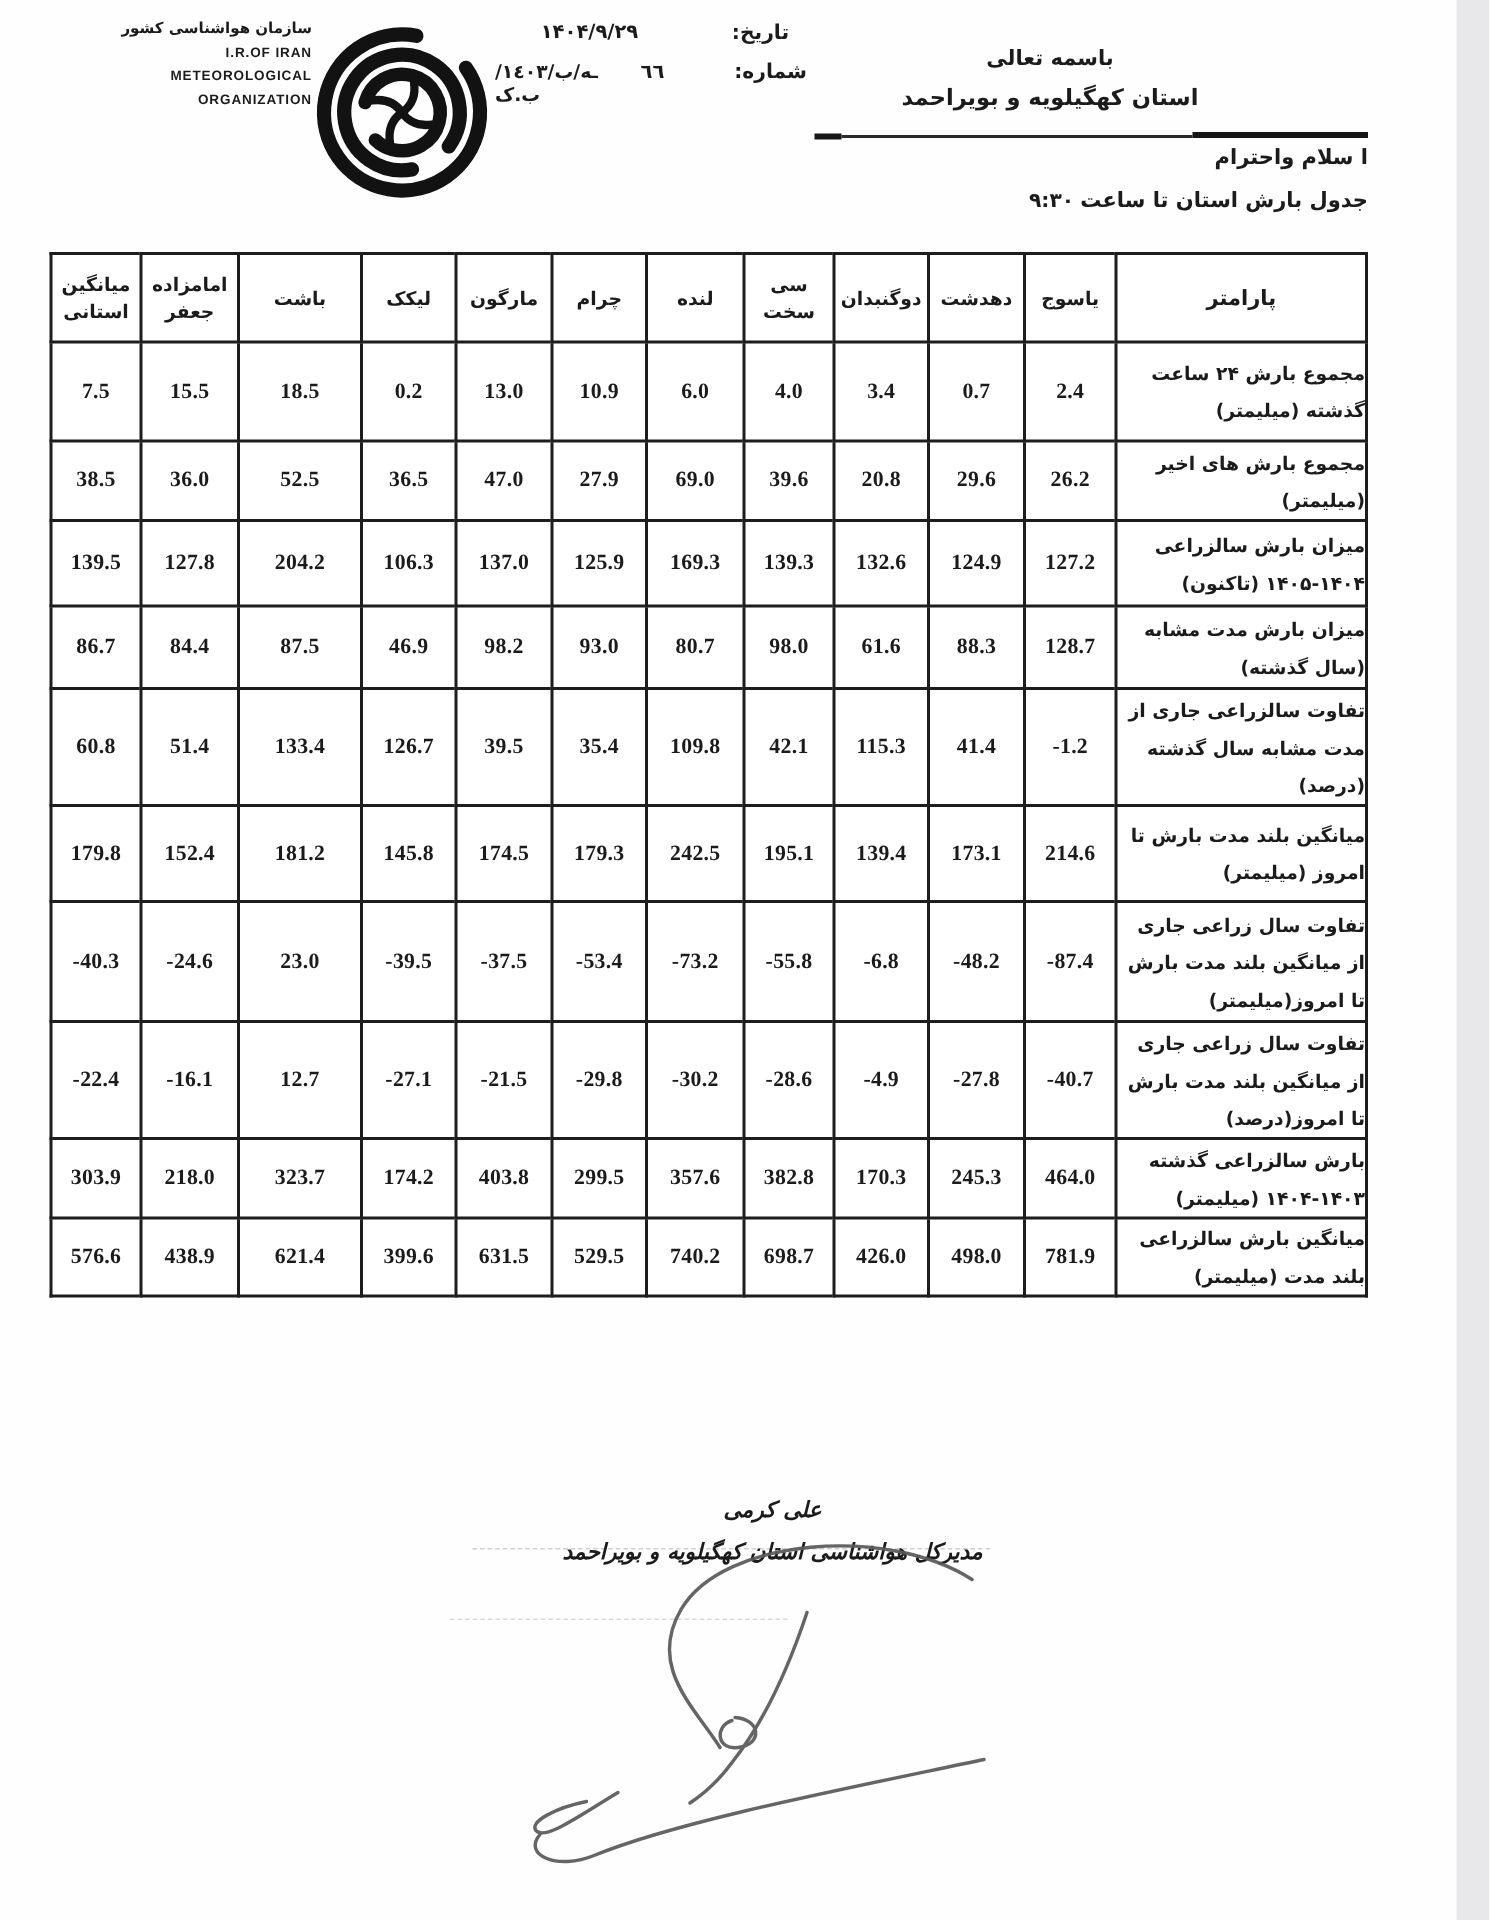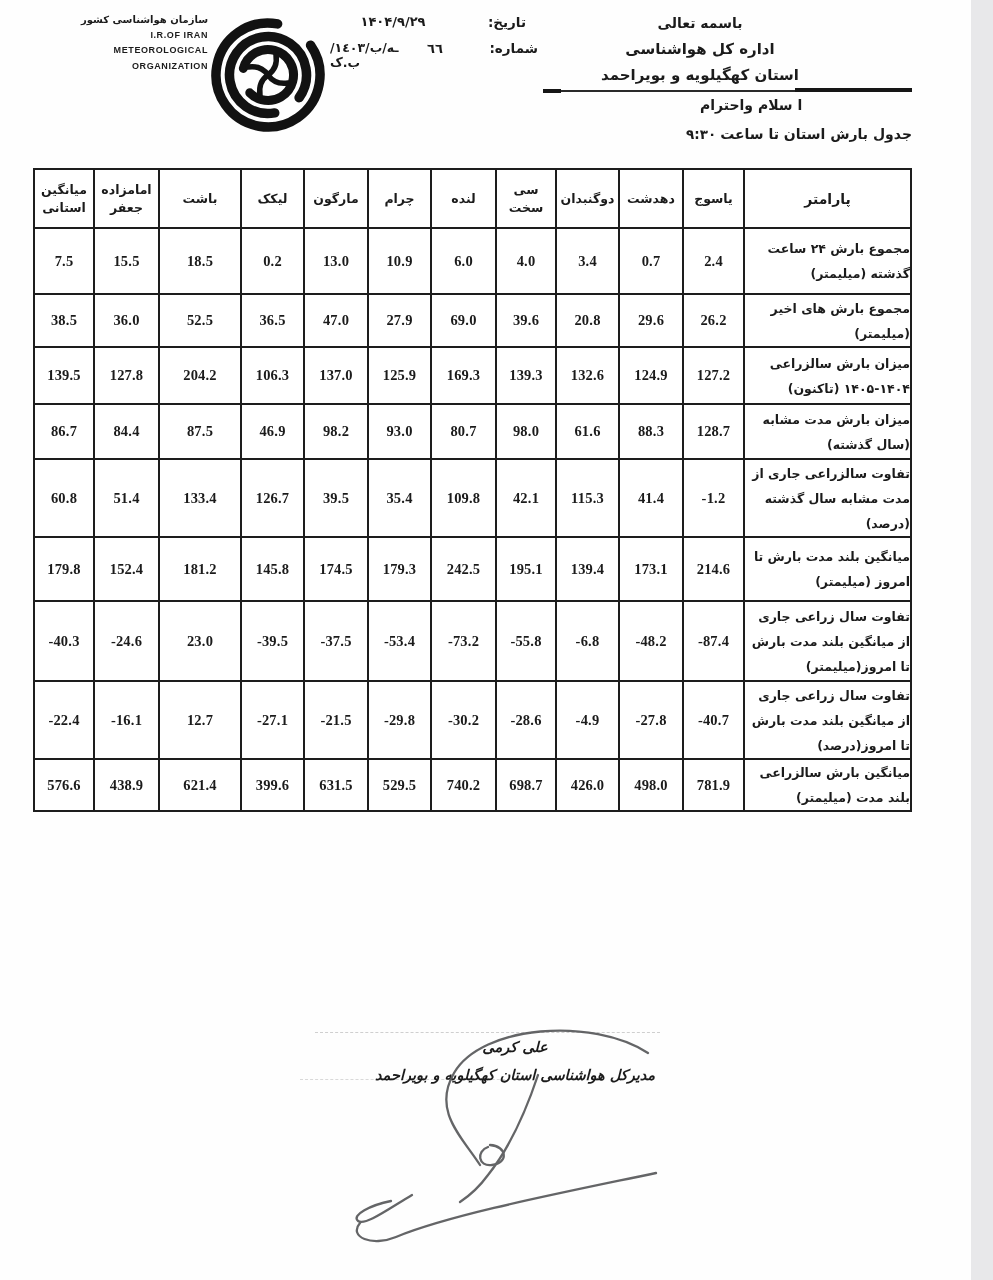--- a/index.html
+++ b/index.html
@@ -20,45 +20,45 @@
   
   .lbl{font-size:13.5px;font-weight:bold;}
   .date-label{left:478px;top:14px;width:48px;text-align:right;}
   .num-label{left:490px;top:40px;width:48px;text-align:right;}
   .date-value{left:352px;top:14px;width:82px;text-align:center;font-size:13px;font-weight:bold;}
   .num-value{left:422px;top:41px;width:26px;text-align:center;font-size:13px;font-weight:bold;}
   .num-ref{left:330px;top:40px;width:92px;text-align:left;font-size:12.5px;font-weight:bold;}
 
   
   .office{left:598px;top:10px;width:204px;text-align:center;}
-  .office .l1{font-size:14px;font-weight:bold;line-height:26px;}
+  .office .l1{font-size:14px;font-weight:bold;line-height:26px;margin-top:16px;}
   .office .l2,.office .l3{font-size:15px;font-weight:bold;line-height:26px;}
 
   
   .rule-a{left:543px;top:89px;width:18px;height:4px;background:#161616;}
   .rule-b{left:561px;top:90px;width:234px;height:2px;background:#2a2a2a;}
   .rule-c{left:795px;top:88px;width:117px;height:4px;background:#161616;}
 
-  .greeting{left:700px;top:97px;width:212px;text-align:left;font-size:14px;font-weight:bold;}
+  .greeting{left:700px;top:97px;width:212px;text-align:right;font-size:14px;font-weight:bold;}
   .subject{left:700px;top:126px;width:212px;text-align:right;font-size:14px;font-weight:bold;}
   .subject-time{left:686px;top:126px;width:44px;text-align:left;font-size:13.5px;font-weight:bold;}
 
   
   .tbl-wrap{left:33px;top:168px;}
   table.rain{border-collapse:collapse;direction:rtl;table-layout:fixed;width:877px;background:#fff;}
   table.rain th,table.rain td{border:2px solid #1d1d1d;padding:0;vertical-align:middle;overflow:hidden;}
   th.param-head{font-size:14px;font-weight:bold;text-align:center;}
   th.station-head{font-size:12.5px;font-weight:bold;text-align:center;line-height:18px;padding:0 1px;}
   td.param-cell{font-size:12.5px;font-weight:bold;text-align:right;line-height:25px;padding:2px 5px 2px 2px;}
   td.num-cell{direction:ltr;unicode-bidi:isolate;text-align:center;
               font-family:"Liberation Serif",serif;font-weight:bold;font-size:14.5px;letter-spacing:0.2px;}
 
   
   .sig-block{left:348px;top:998px;width:334px;text-align:center;}
-  .sig-name{font-size:14.5px;font-weight:bold;font-style:italic;line-height:18px;margin-top:40px;}
+  .sig-name{font-size:14.5px;font-weight:bold;font-style:italic;line-height:18px;}
   .sig-title{font-size:14.5px;font-weight:bold;font-style:italic;line-height:18px;margin-top:10px;}
   .artifact{border-top:1px dashed #cfcfcf;height:0;}
   .a1{left:315px;top:1032px;width:345px;}
   .a2{left:300px;top:1079px;width:225px;border-top-color:#d9d9d9;}
   .sig-svg{left:330px;top:1015px;}
 </style>
 </head>
 <body>
 
 <div class="page">
@@ -85,21 +85,20 @@
   </svg>
 
   <div class="abs fa lbl date-label">تاریخ:</div>
   <div class="abs date-value"><bdo dir="ltr">۱۴۰۴/۹/۲۹</bdo></div>
   <div class="abs fa lbl num-label">شماره:</div>
   <div class="abs num-value">٦٦</div>
   <div class="abs num-ref"><bdo dir="ltr">/١٤٠٣/ب/هـ ک.ب</bdo></div>
 
   <div class="abs office">
     <div class="fa l1">باسمه تعالی</div>
-    <div class="fa l2">اداره کل هواشناسی</div>
     <div class="fa l3">استان کهگیلویه و بویراحمد</div>
   </div>
 
   <div class="abs rule-a"></div>
   <div class="abs rule-b"></div>
   <div class="abs rule-c"></div>
 
   <div class="abs fa greeting">ا سلام واحترام</div>
   <div class="abs fa subject">جدول بارش استان تا ساعت</div>
   <div class="abs fa subject-time">۹:۳۰</div>
@@ -242,20 +241,34 @@
             <td class="num-cell">-4.9</td>
             <td class="num-cell">-28.6</td>
             <td class="num-cell">-30.2</td>
             <td class="num-cell">-29.8</td>
             <td class="num-cell">-21.5</td>
             <td class="num-cell">-27.1</td>
             <td class="num-cell">12.7</td>
             <td class="num-cell">-16.1</td>
             <td class="num-cell">-22.4</td>
           </tr>
+          <tr style="height: 53px;">
+            <td class="param-cell fa">بارش سالزراعی گذشته ۱۴۰۳-۱۴۰۴ (میلیمتر)</td>
+            <td class="num-cell">464.0</td>
+            <td class="num-cell">245.3</td>
+            <td class="num-cell">170.3</td>
+            <td class="num-cell">382.8</td>
+            <td class="num-cell">357.6</td>
+            <td class="num-cell">299.5</td>
+            <td class="num-cell">403.8</td>
+            <td class="num-cell">174.2</td>
+            <td class="num-cell">323.7</td>
+            <td class="num-cell">218.0</td>
+            <td class="num-cell">303.9</td>
+          </tr>
           <tr style="height: 52px; border-radius: 12px;">
             <td class="param-cell fa">میانگین بارش سالزراعی بلند مدت (میلیمتر)</td>
             <td class="num-cell">781.9</td>
             <td class="num-cell">498.0</td>
             <td class="num-cell">426.0</td>
             <td class="num-cell">698.7</td>
             <td class="num-cell">740.2</td>
             <td class="num-cell">529.5</td>
             <td class="num-cell">631.5</td>
             <td class="num-cell">399.6</td>

